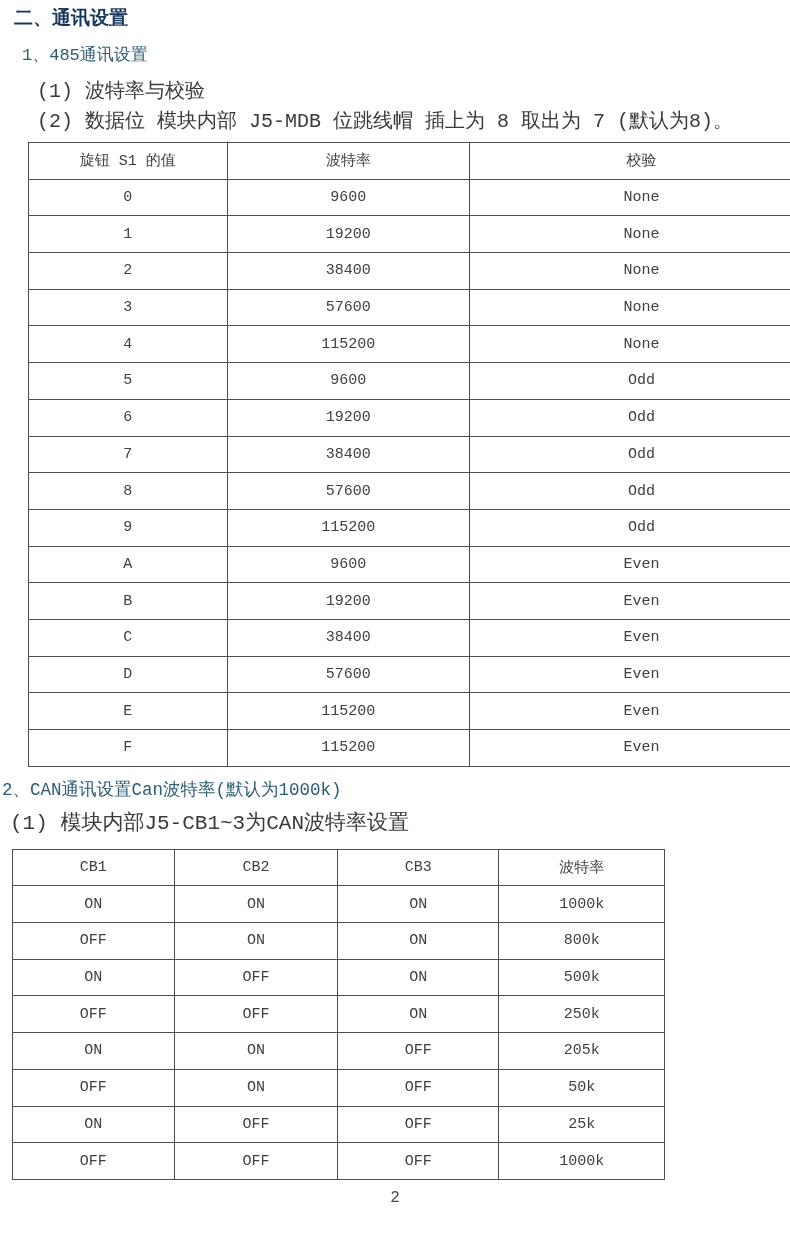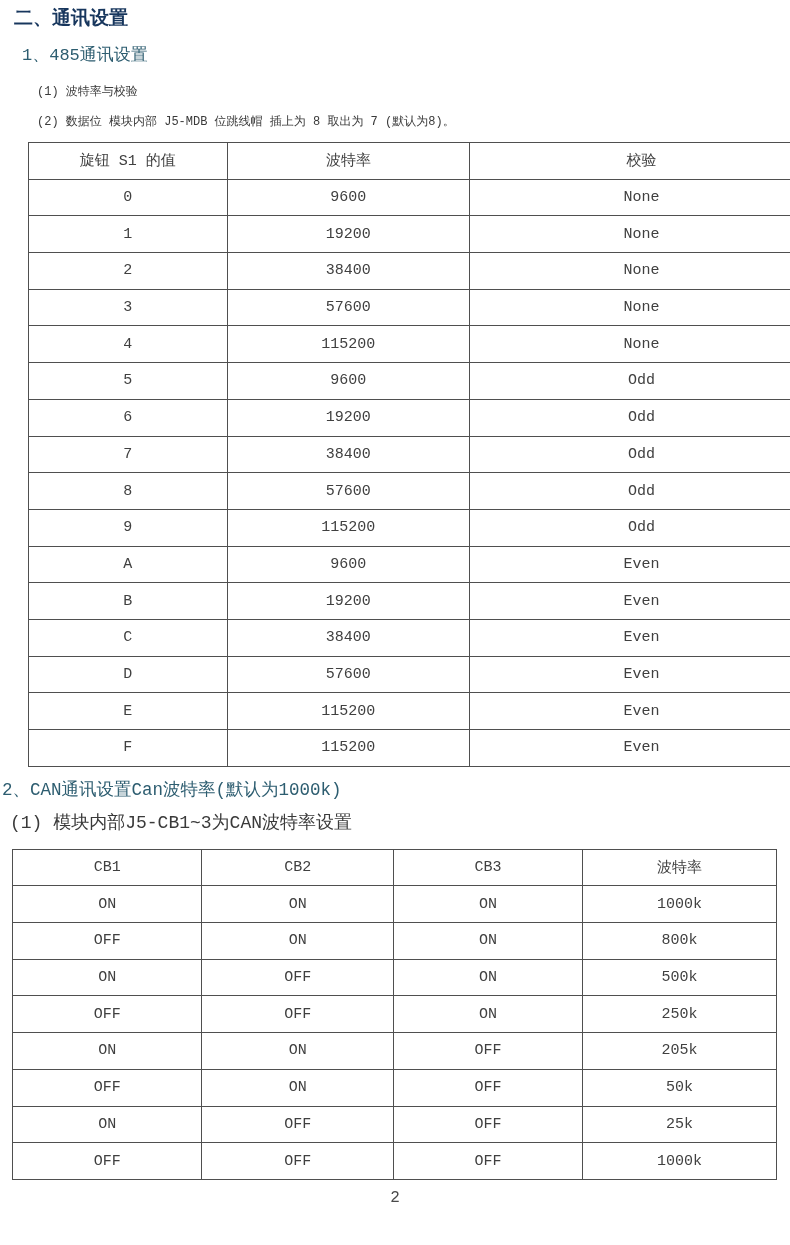--- a/index.html
+++ b/index.html
@@ -27,21 +27,21 @@
     font-size: 17px;
     line-height: 21px;
     font-weight: normal;
     color: var(--heading, #2D5D70);
   }
   .items {
     margin-top: 11px;
   }
   .items p {
     margin: 0 0 0 37px;
-    font-size: 12px;
+    font-size: 20px;
     line-height: 30px;
     color: var(--body, #3A3A3A);
   }
   table {
     border-collapse: collapse;
     table-layout: fixed;
   }
   th, td {
     border: 1px solid var(--table_border, #4F4F4F);
     text-align: center;
@@ -53,32 +53,32 @@
     padding: 0;
     overflow: hidden;
     white-space: nowrap;
   }
   .t485 {
     margin: 5px 0 0 28px;
     width: 786px;
   }
   .tcan {
     margin: 15px 16px 0 12px;
-    width: 765px;
+    width: 653px;
   }
   .seccan-heading {
     margin: 12px 0 0 2px;
     font-size: 17.5px;
     line-height: 22px;
     font-weight: normal;
     color: var(--heading, #2D5D70);
   }
   .seccan-sub {
     margin: 12px 0 0 10px;
-    font-size: 18px;
+    font-size: 21px;
     line-height: 21px;
     color: var(--body, #3A3A3A);
   }
   .pagenum {
     margin-top: 9px;
     text-align: center;
     font-size: 16px;
     color: #4a4a4a;
   }
 </style>

